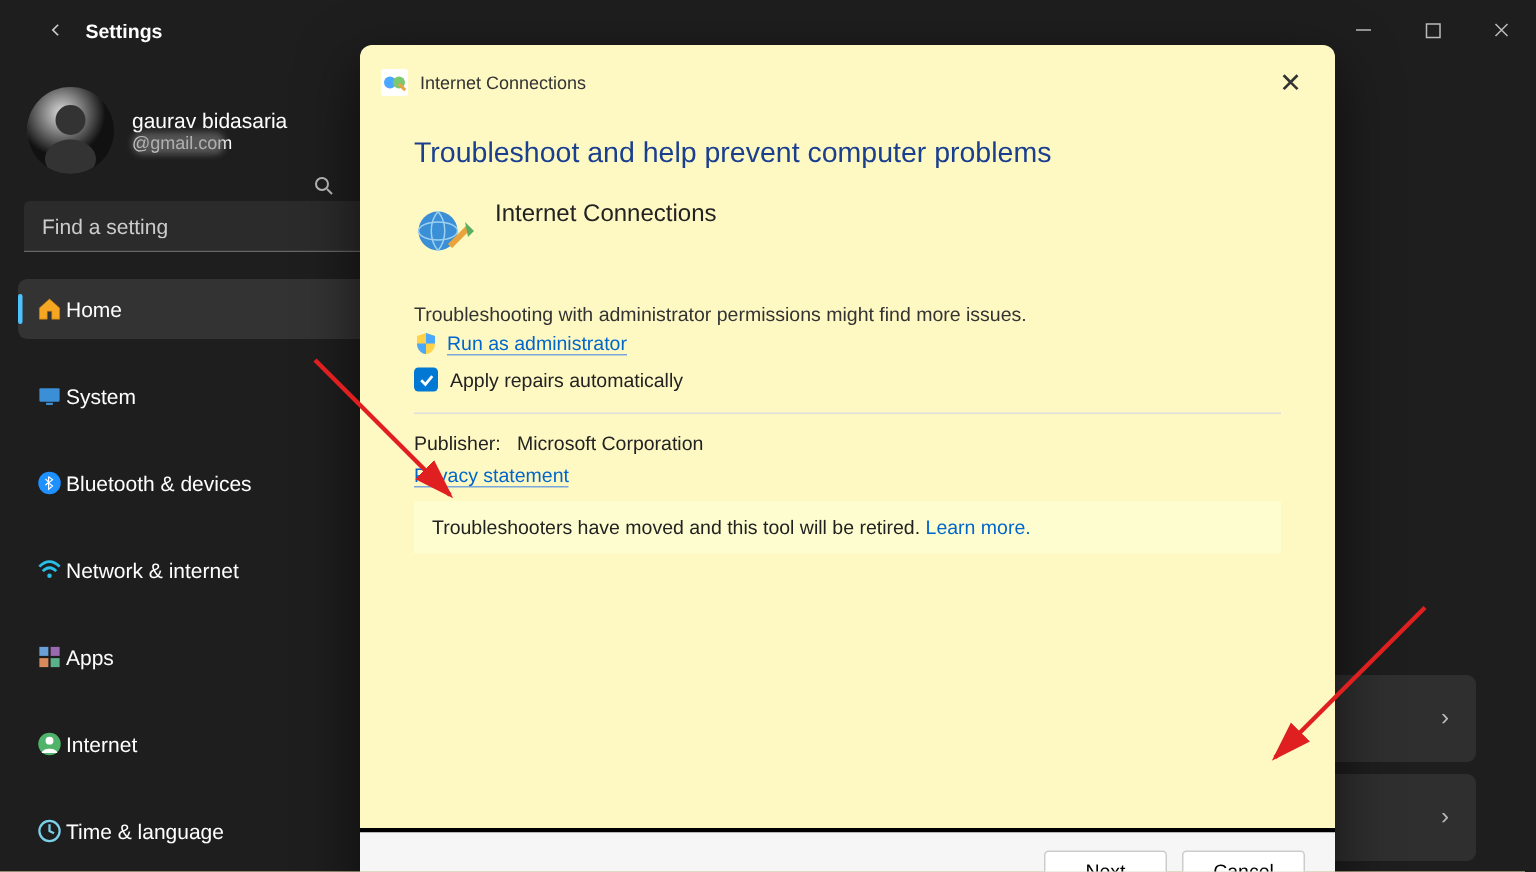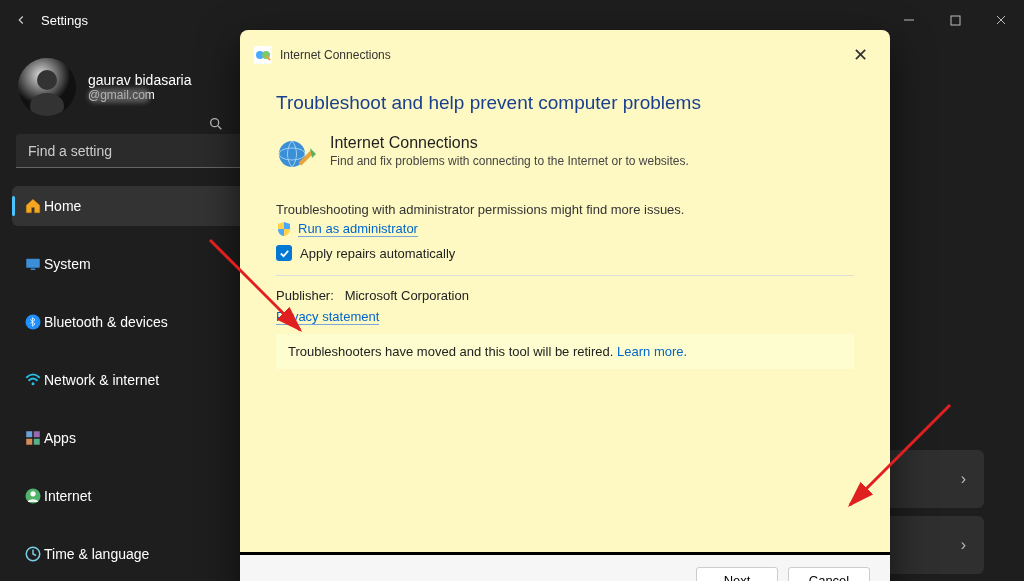--- a/index.html
+++ b/index.html
@@ -1,20 +1,20 @@
 <!DOCTYPE html>
 <html><head>
 <meta charset="utf-8">
 <style>
   * { box-sizing: border-box; margin: 0; padding: 0; }
   html, body { width: 1024px; height: 581px; overflow: hidden; font-family: "Segoe UI", Arial, sans-serif; }
   body { background: #1e1e1e; color: #fff; position: relative; }
 
   
-  .titlebar { position: absolute; top: 0; left: 1px; right: 0; height: 40px; display: flex; align-items: center; }
+  .titlebar { position: absolute; top: 0; left: 17px; right: 0; height: 40px; display: flex; align-items: center; font-weight: bold; }
   .titlebar .back { width: 40px; display:flex;justify-content:center;align-items:center; color:#ccc; }
   .titlebar .title { font-size: 13px; color:#fff; }
   .winctrls { margin-left:auto; display:flex; }
   .winctrl { width:46px; height:40px; display:flex; align-items:center; justify-content:center; color:#bbb; }
 
   
   .sidebar { position:absolute; left:0; top:40px; width:260px; bottom:0; padding:10px 12px 0 12px; }
   .profile { display:flex; align-items:center; gap:12px; margin:8px 6px 18px 6px; }
   .avatar { width:58px; height:58px; border-radius:50%; background:linear-gradient(135deg,#555,#000); overflow:hidden; display:flex;align-items:center;justify-content:center; }
   .avatar svg{width:100%;height:100%;}
@@ -246,21 +246,20 @@
         <svg viewBox="0 0 40 40">
             <circle cx="16" cy="20" r="13" fill="#3a8fd6"></circle>
             <ellipse cx="16" cy="20" rx="13" ry="6" fill="none" stroke="#9ed0f0" stroke-width="1"></ellipse>
             <path d="M16 7 C10 14 10 26 16 33 M16 7 C22 14 22 26 16 33" stroke="#9ed0f0" stroke-width="1" fill="none"></path>
             <path d="M24 30 L36 18" stroke="#e8a33d" stroke-width="4"></path>
             <path d="M34 14 L40 20 L36 24" fill="#5ab060"></path>
           </svg>
       </span>
       <div class="sub">
         <div class="t1">Internet Connections</div>
-        <div class="t2">Find and fix problems with connecting to the Internet or to websites.</div>
       </div>
     </div>
 
     <div class="adm">Troubleshooting with administrator permissions might find more issues.</div>
     <div class="run-row">
       <span class="shield">
         <svg viewBox="0 0 16 16">
             <path d="M8 1 L14 3 V8 C14 12 11 15 8 15 C5 15 2 12 2 8 V3 Z" fill="#ffd24a"></path>
             <path d="M8 1 L14 3 V8 H8 Z" fill="#4aa8ff"></path>
             <path d="M8 8 H2 V8 C2 12 5 15 8 15 Z" fill="#4aa8ff"></path>

